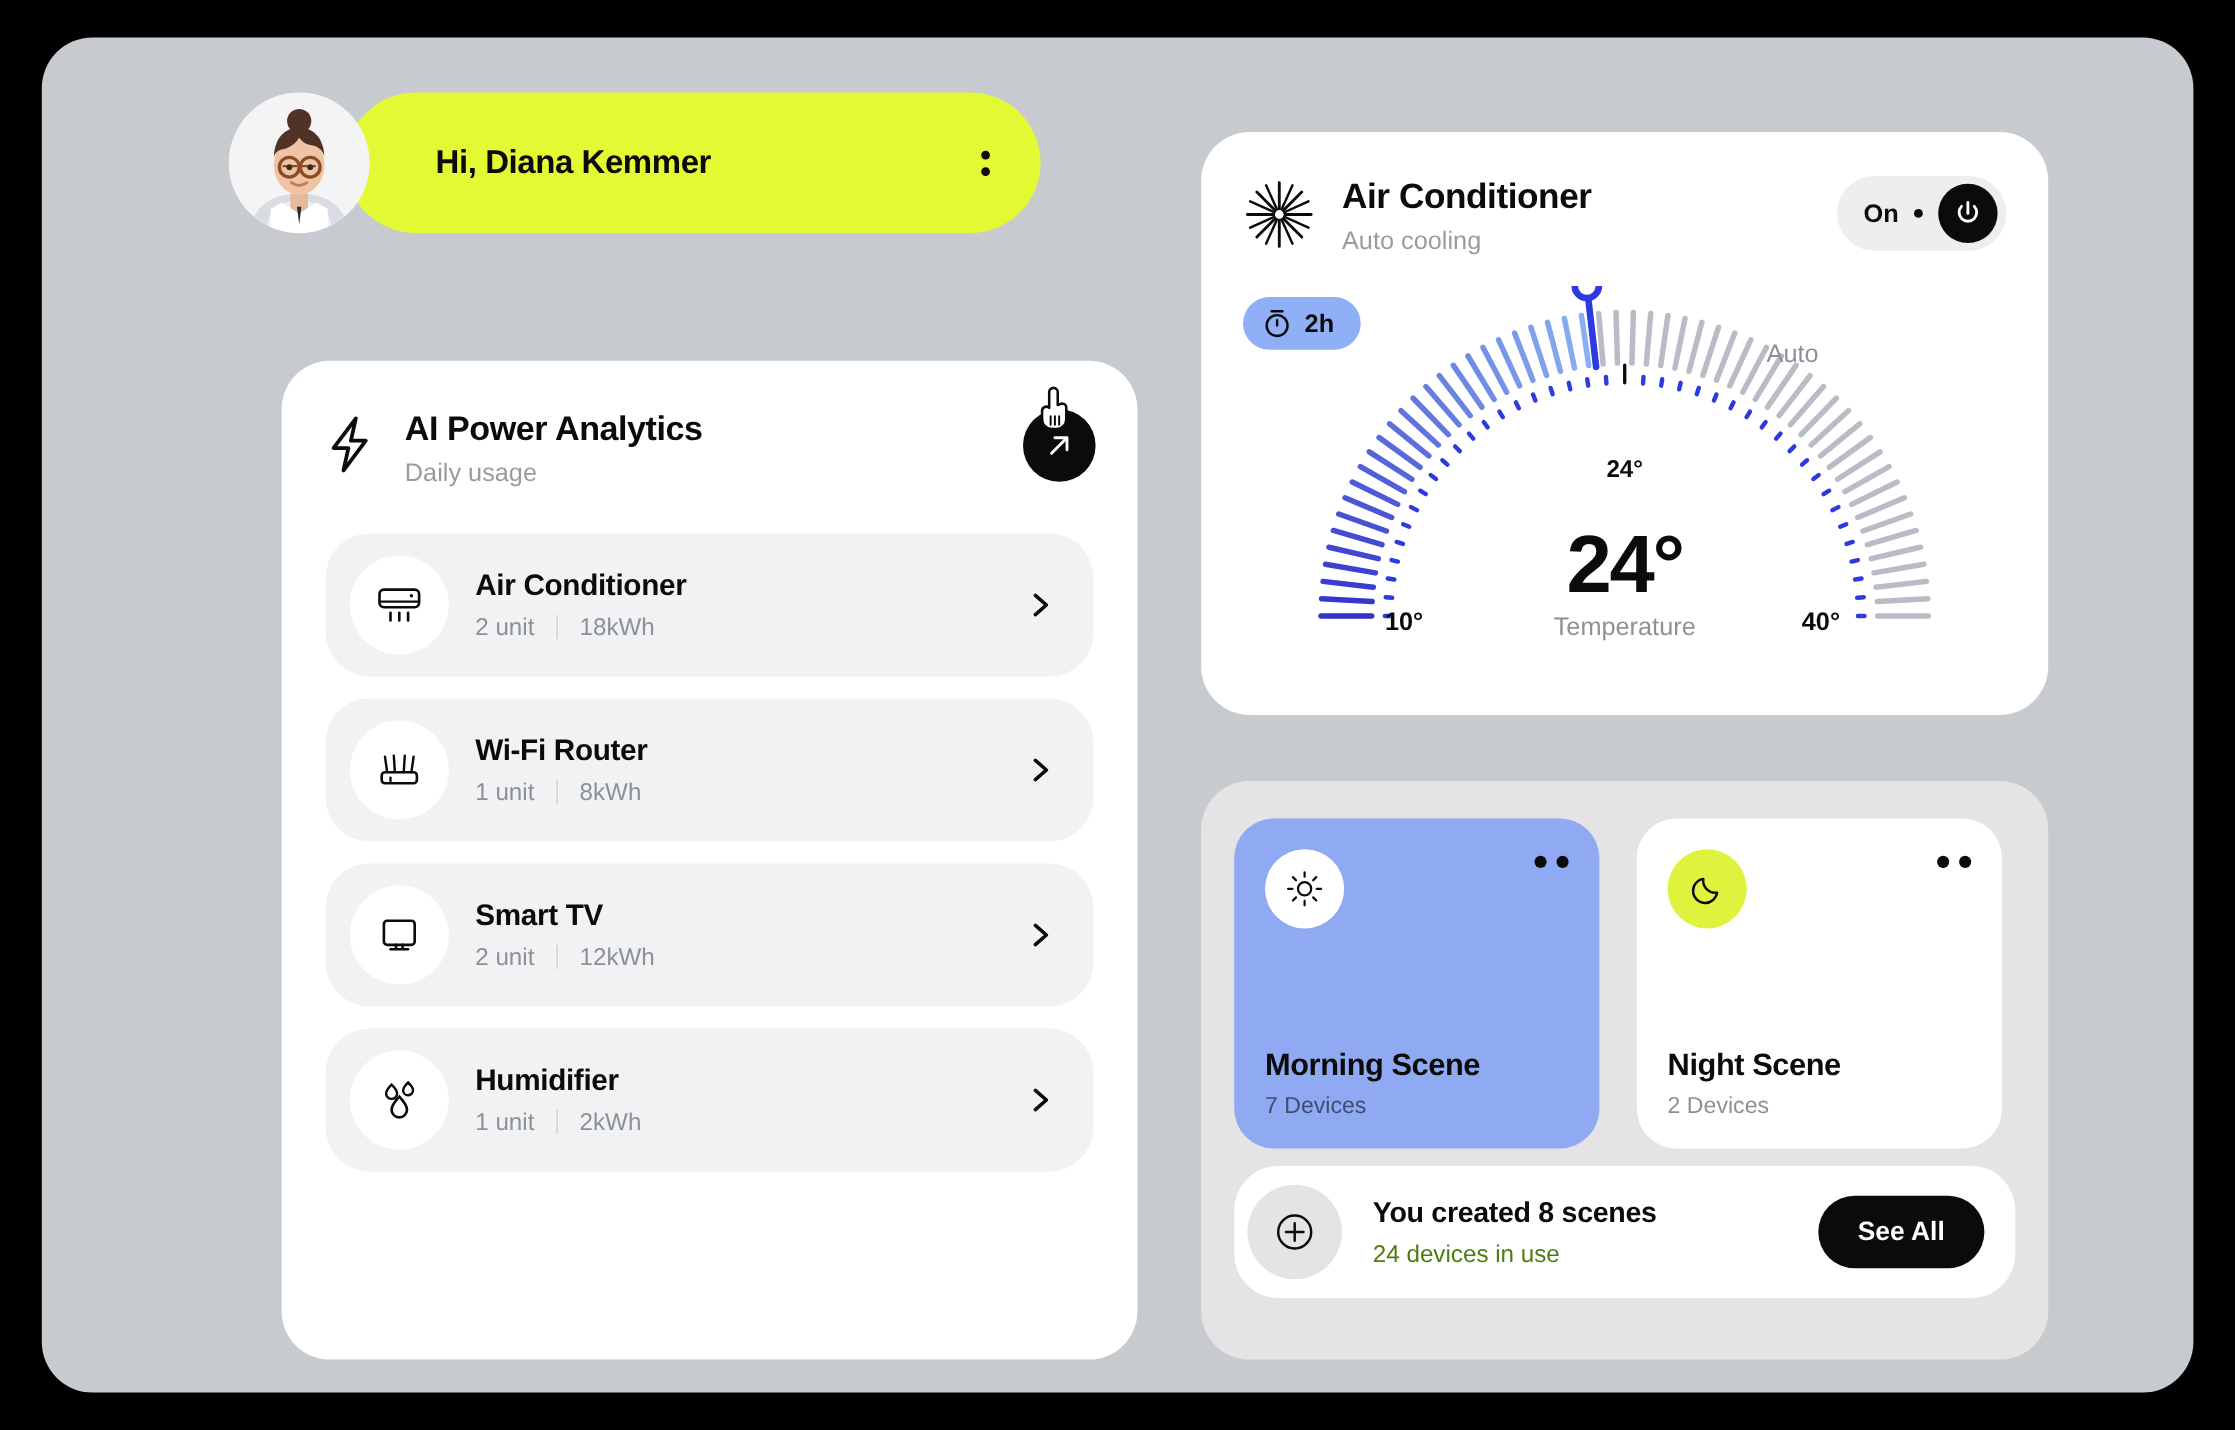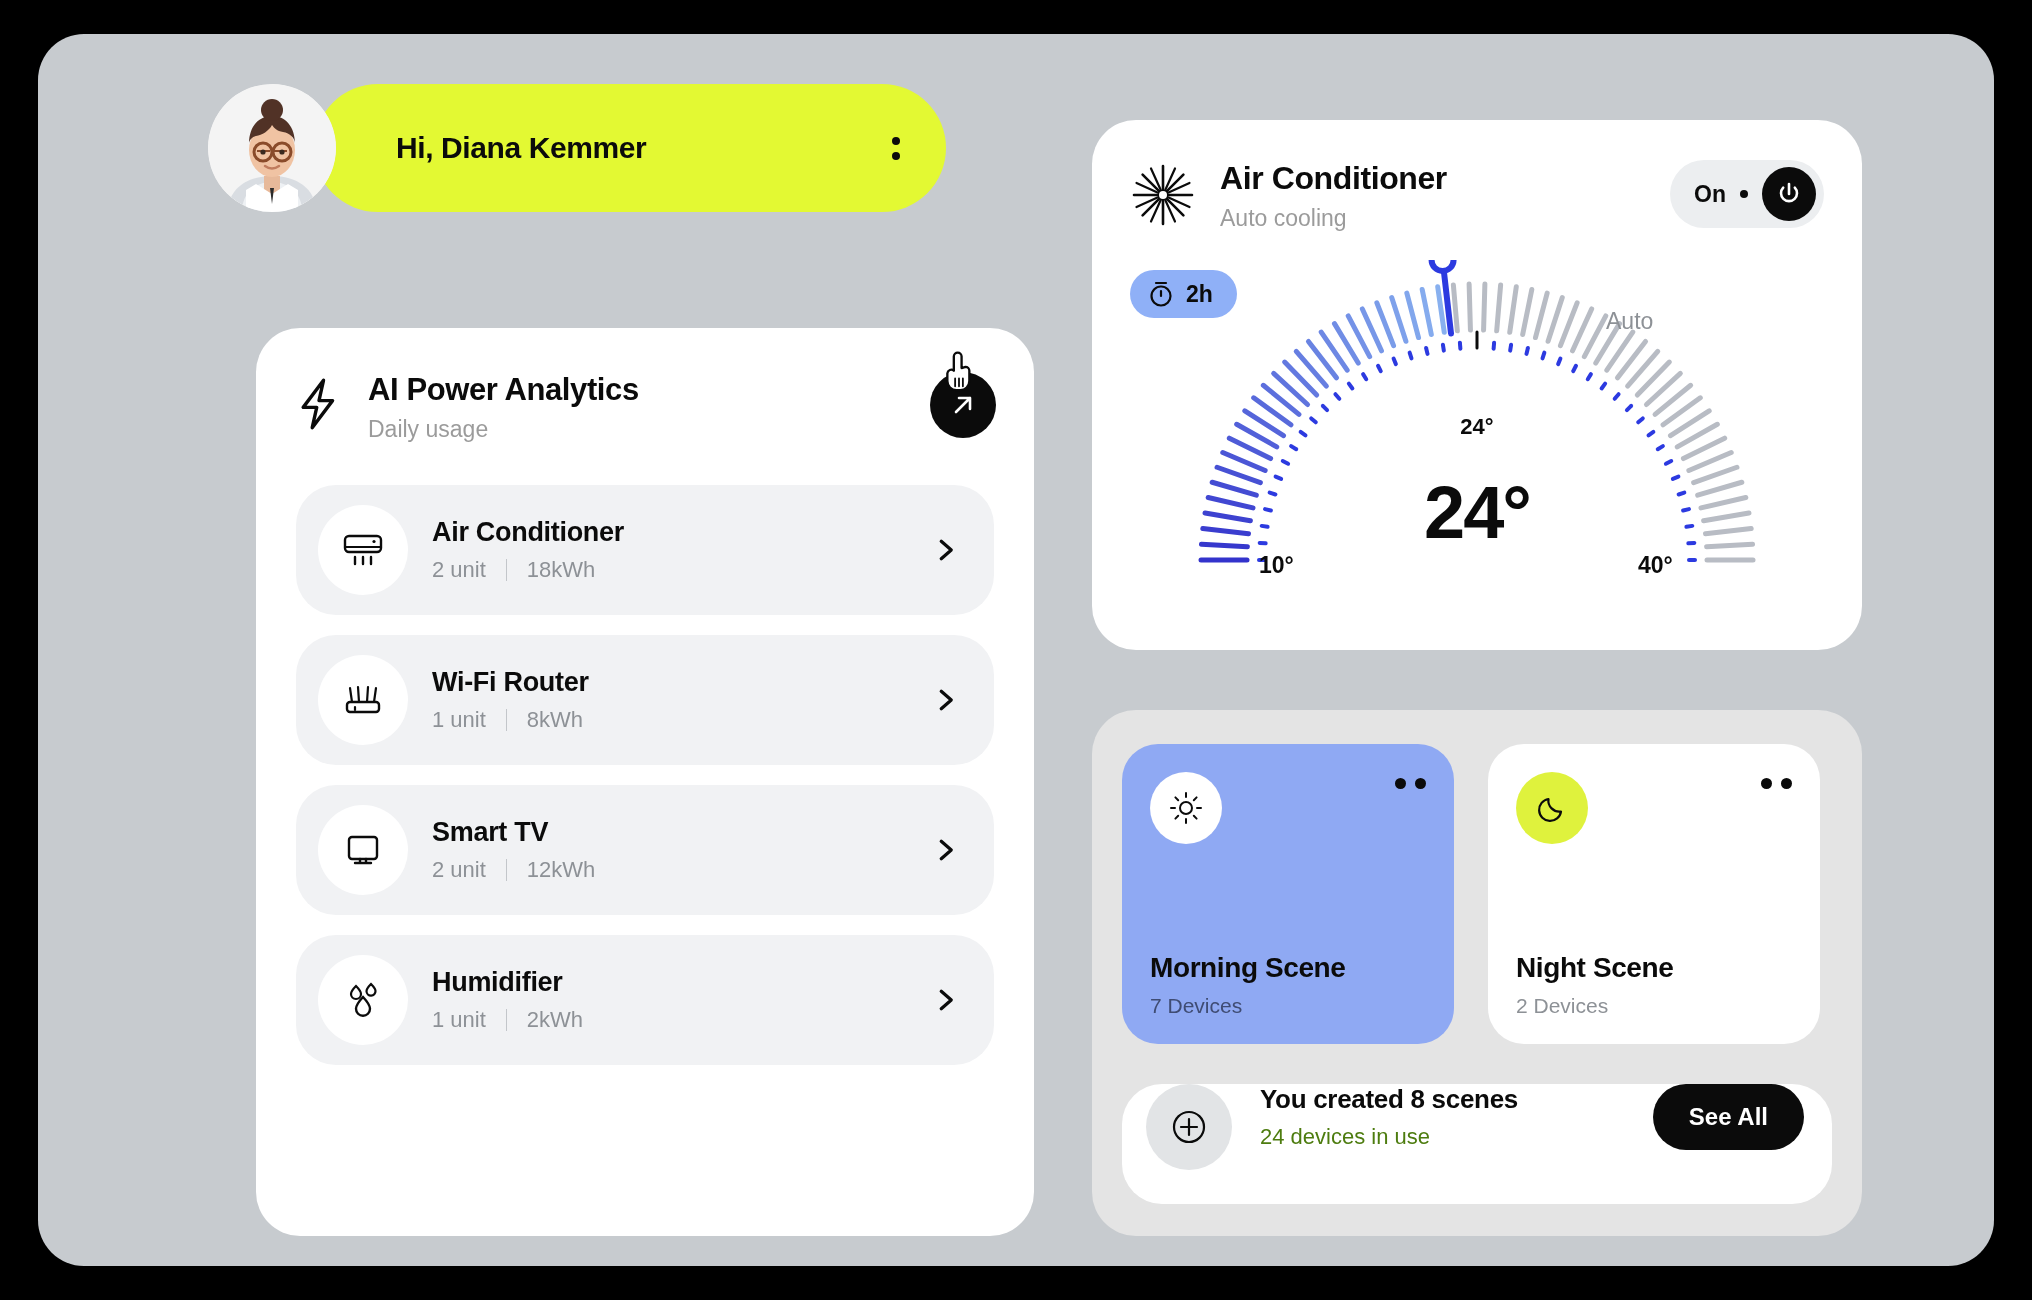--- a/index.html
+++ b/index.html
@@ -154,22 +154,22 @@
   .sc-ico-moon { background: #dff23d; }
   .sc-dots { position: absolute; right: 28px; top: 34px; display: flex; gap: 9px; cursor: pointer; }
   .sc-dots i { width: 11px; height: 11px; border-radius: 50%; background: #0b0b0b; display: block; }
   .sc-spacer { flex: 1 1 auto; }
   .sc-name { font-size: 28px; font-weight: 700; color: #0b0b0b; letter-spacing: -0.4px; }
   .sc-sub { font-size: 21px; margin-top: 10px; }
   .scene-morning .sc-sub { color: #3f4c73; }
   .scene-night .sc-sub { color: #8d9196; }
 
   .create-bar {
-    margin-top: 40px; height: 120px; background: #ffffff; border-radius: 40px;
-    display: flex; padding: 0 28px 0 24px;
+    margin-top: 16px; height: 120px; background: #ffffff; border-radius: 40px;
+    display: flex; align-items: center; padding: 0 28px 0 12px;
   }
   .plus-ico {
     width: 86px; height: 86px; border-radius: 50%; background: #e2e4e6;
     display: flex; align-items: center; justify-content: center; flex: 0 0 auto; cursor: pointer;
   }
   .cb-mid { margin-left: 28px; flex: 1 1 auto; }
   .cb-title { font-size: 26px; font-weight: 700; color: #0b0b0b; letter-spacing: -0.3px; }
   .cb-sub { font-size: 22px; color: #4d7c0f; margin-top: 9px; }
   .see-all {
     background: #0b0b0b; color: #ffffff; border: none;
@@ -463,20 +463,21 @@
               <line x1="559" y1="300" x2="565" y2="300" stroke="#2c3ae0" stroke-width="4" stroke-linecap="round"></line>
             </g>
           <g id="gauge-handle">
             <line x1="321.00995854495676" y1="73.48616434053054" x2="312.57459421305674" y2="-0.03148407526214214" stroke="#2c3ae0" stroke-width="6" stroke-linecap="round" id="handle-line"></line>
             <circle cx="312.57459421305674" cy="-0.03148407526214214" r="11" fill="#ffffff" stroke="#2c3ae0" stroke-width="6" id="handle-knob"></circle>
           </g>
         </svg>
         <div class="auto-label">Auto</div>
         <div class="g-mid">24°</div>
         <div class="g-value">24°</div>
+        <div class="g-caption">Temperature</div>
         <div class="g-min">10°</div>
         <div class="g-max">40°</div>
       </div>
 
       <div class="timer-badge">
         <svg viewBox="0 0 26 28" width="26" height="28" aria-hidden="true">
           <circle cx="13" cy="16" r="9.5" fill="none" stroke="#0b0b0b" stroke-width="2.2"></circle>
           <path d="M13 11v5M8 3h10" stroke="#0b0b0b" stroke-width="2.2" stroke-linecap="round"></path>
         </svg>
         <span class="tl">2h</span>

